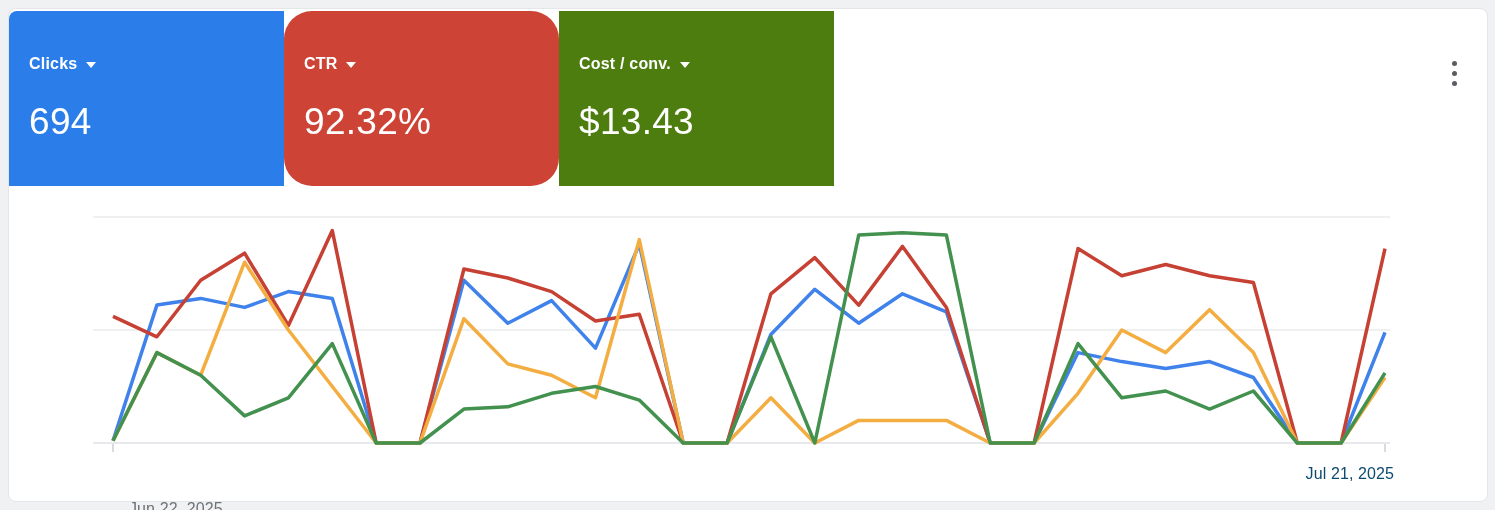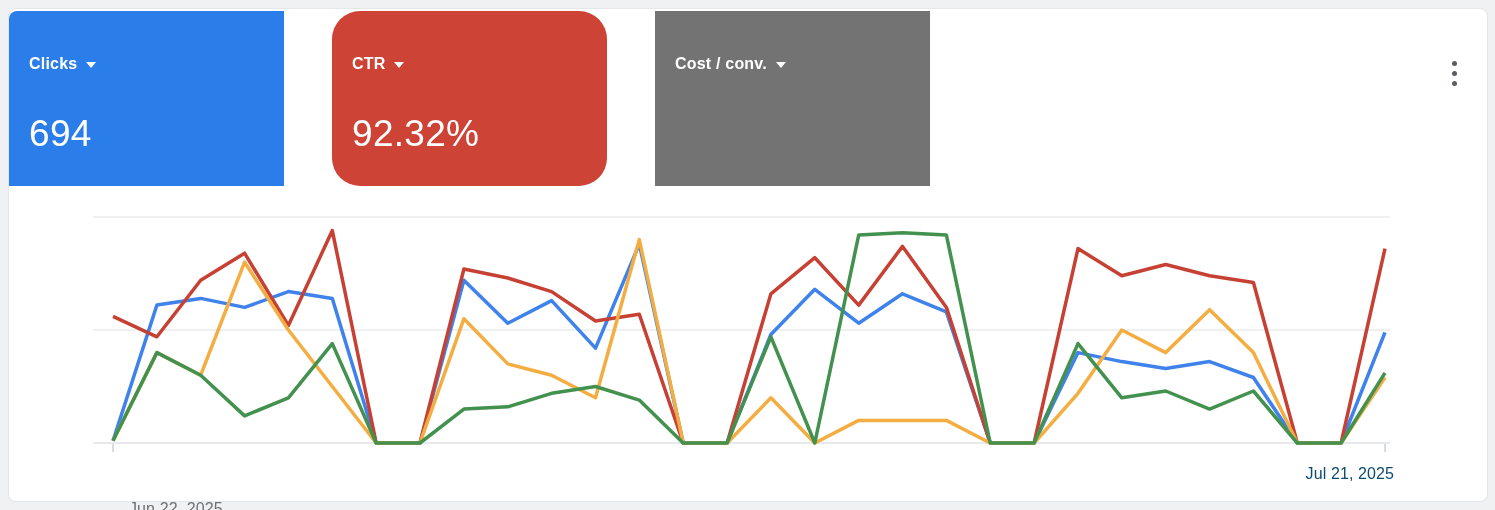--- a/index.html
+++ b/index.html
@@ -16,21 +16,20 @@
     background: #ffffff;
     border: 1px solid #e4e6e9;
     border-radius: 8px;
   }
   .cards-row {
     position: absolute;
     left: 0; top: 2px;
     display: flex;
     border-top-left-radius: 8px;
     overflow: hidden;
-    gap: 48px;
   }
   .metric-card {
     width: 275px; height: 175px;
     padding: 44px 0 0 20px;
     cursor: pointer;
   }
   .card-label-row {
     display: flex;
     align-items: center;
     font-size: 16px;
@@ -39,21 +38,21 @@
   }
   .caret {
     width: 0; height: 0;
     margin-left: 9px;
     margin-top: 2px;
     border-left: 5px solid transparent;
     border-right: 5px solid transparent;
     border-top: 6px solid currentColor;
   }
   .card-value {
-    margin-top: 40px;
+    margin-top: 28px;
     font-size: 37px;
     font-weight: normal;
     letter-spacing: 0.3px;
   }
   .menu-button {
     position: absolute;
     left: 1428px; top: 42px;
     width: 34px; height: 44px;
     display: flex;
     flex-direction: column;
@@ -95,25 +94,26 @@
       </div>
       <div class="card-value">694</div>
     </div>
     <div class="metric-card" style="background: rgb(205, 67, 53); color: rgb(255, 255, 255); border-radius: 28px;">
       <div class="card-label-row">
         <span>CTR</span>
         <span class="caret"></span>
       </div>
       <div class="card-value">92.32%</div>
     </div>
-    <div class="metric-card" style="background: #737373; color: rgb(255, 255, 255);">
+    <div class="metric-card" style="background: #4d7c0f; color: rgb(255, 255, 255);">
       <div class="card-label-row">
         <span>Cost / conv.</span>
         <span class="caret"></span>
       </div>
+      <div class="card-value">$13.43</div>
     </div>
   </div>
 
   <button class="menu-button" aria-label="more options">
     <span class="menu-dot" style="background: rgb(90, 94, 98);"></span>
     <span class="menu-dot" style="background: rgb(90, 94, 98);"></span>
     <span class="menu-dot" style="background: rgb(90, 94, 98);"></span>
   </button>
 
   <div class="axis-label start" style="color: rgb(109, 114, 119);">Jun 22, 2025</div>

